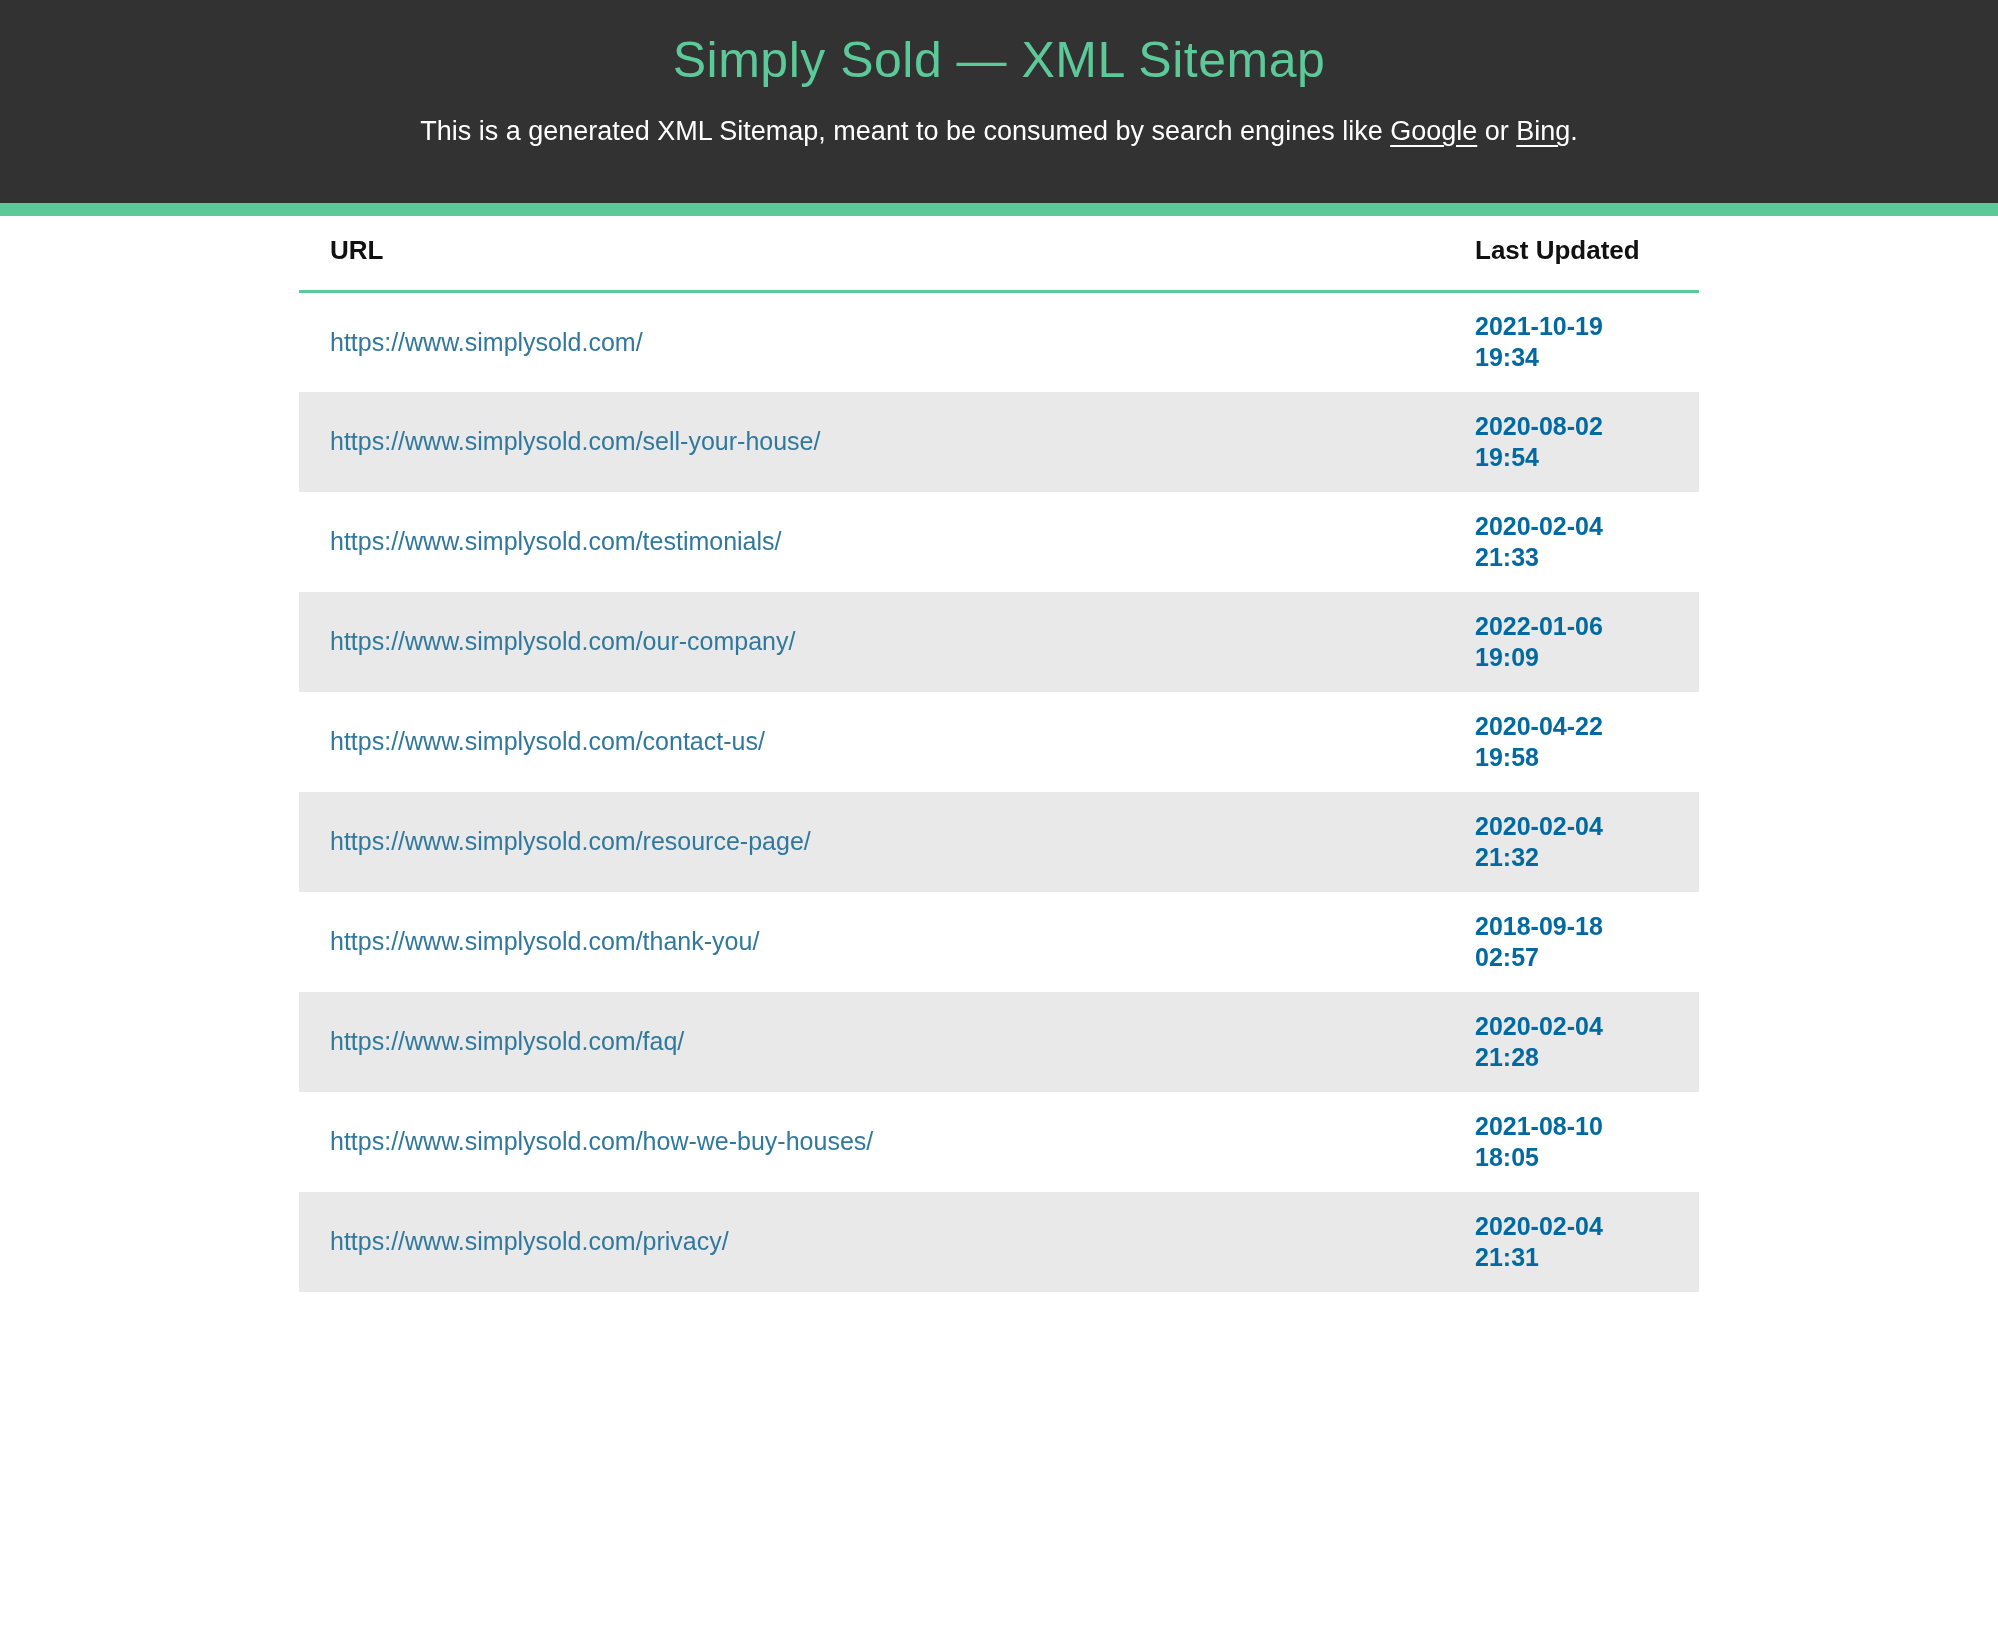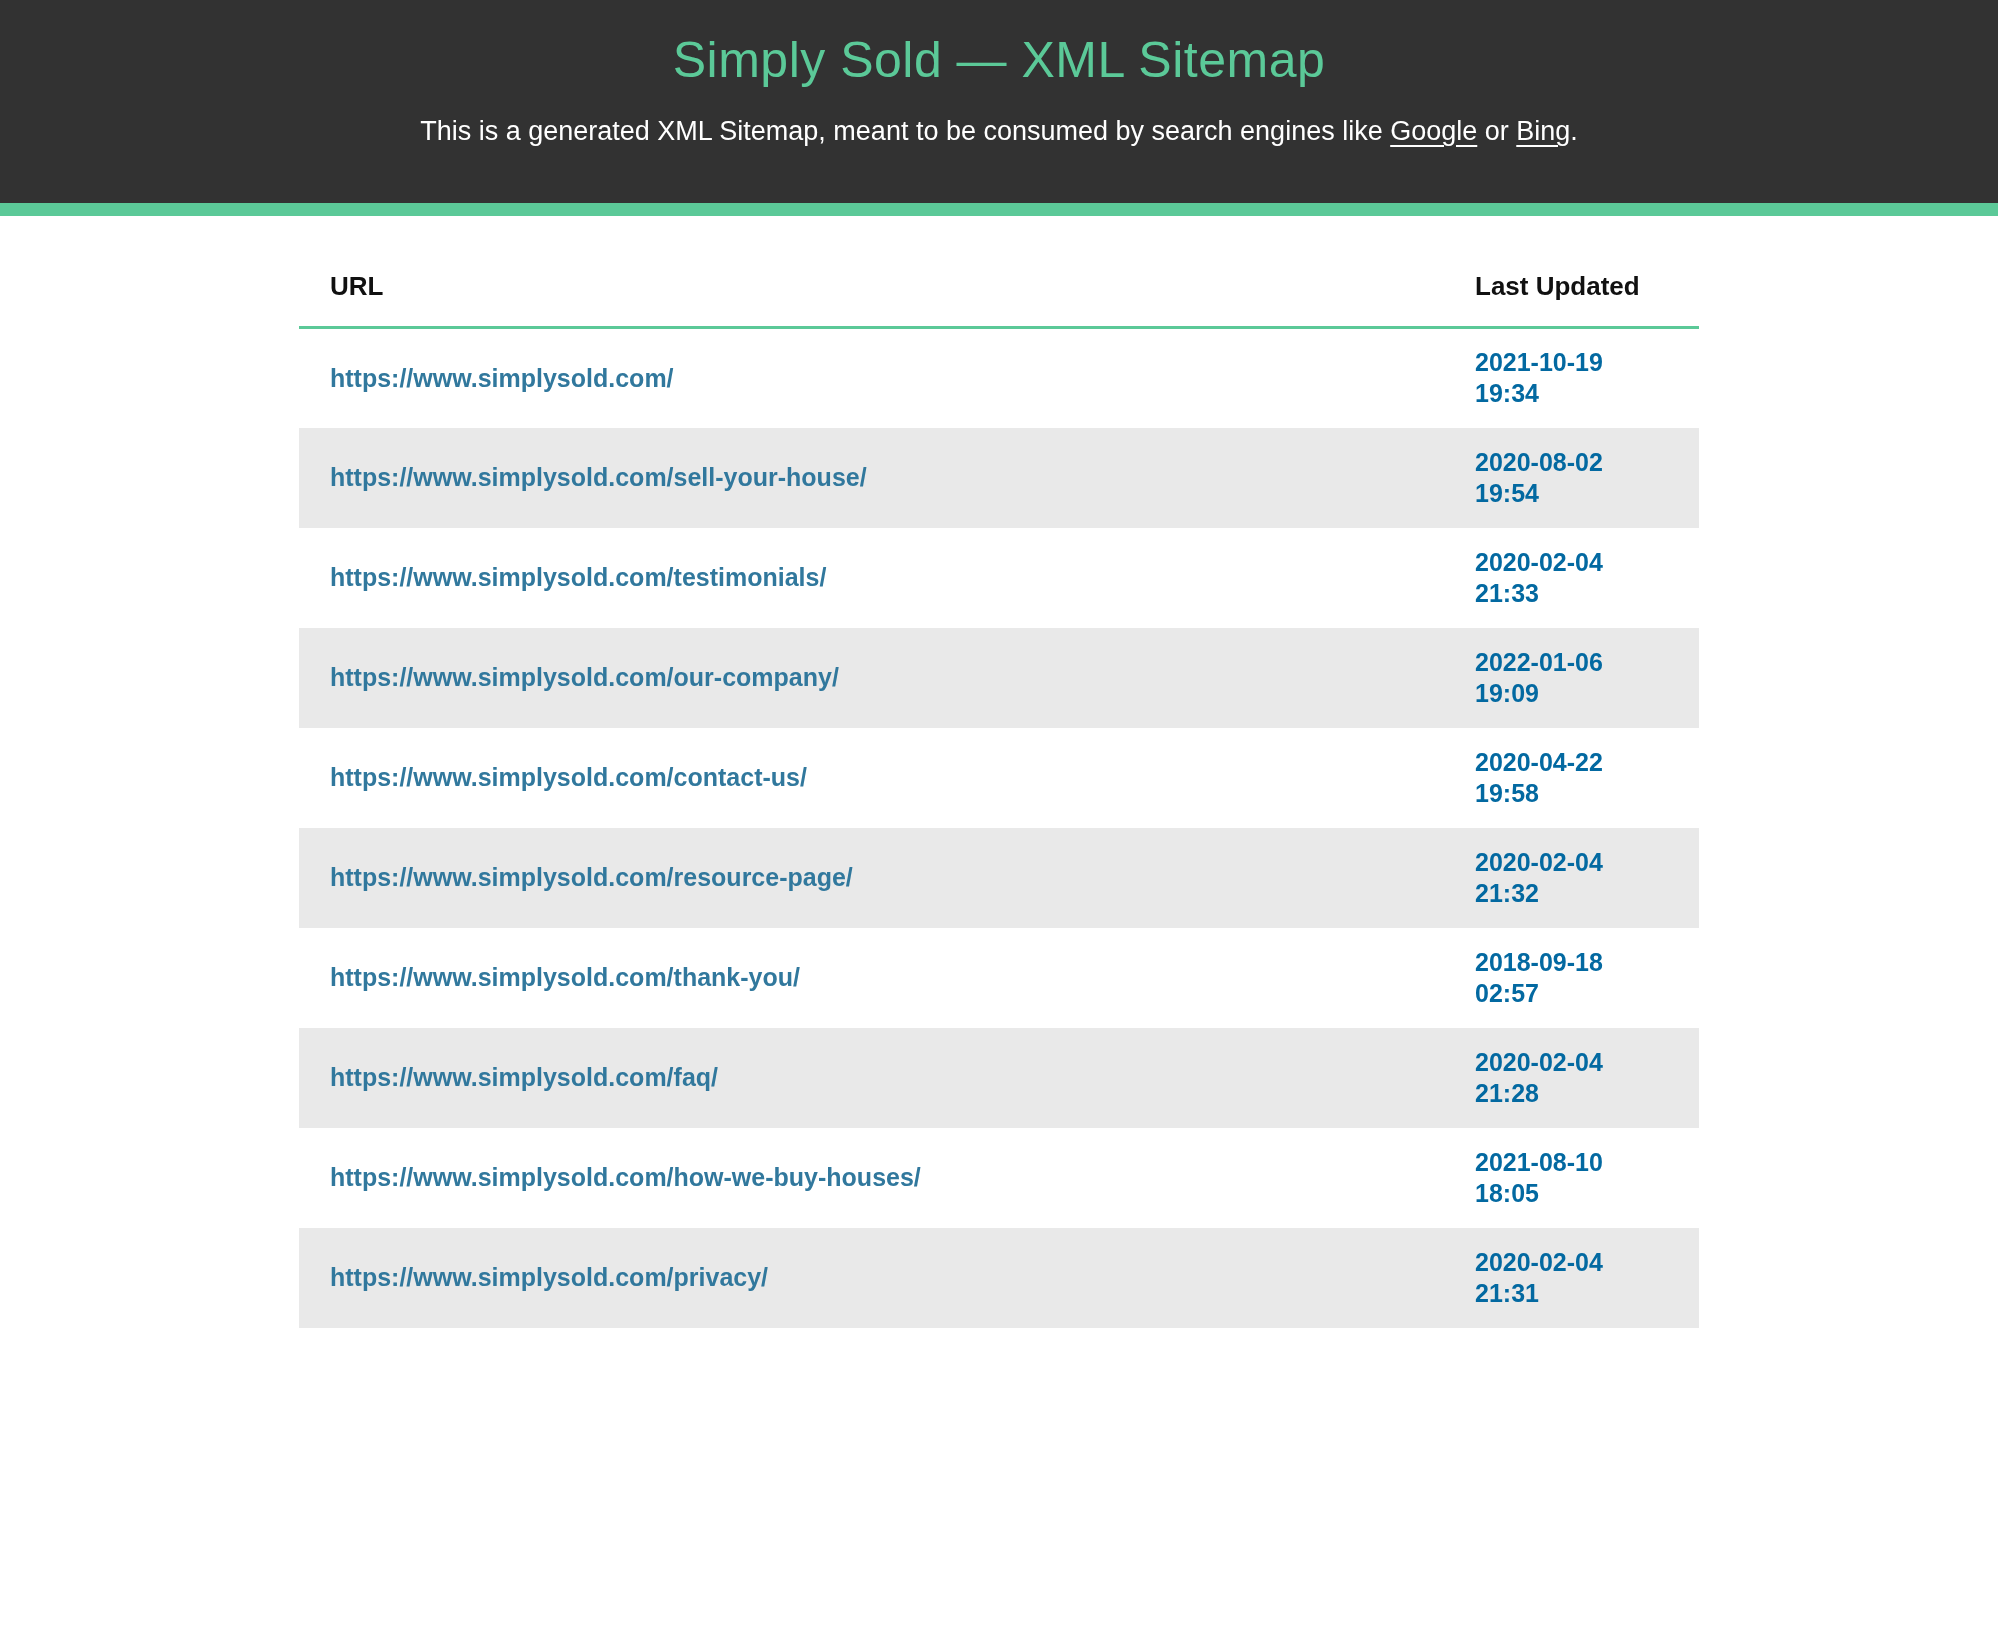--- a/index.html
+++ b/index.html
@@ -49,21 +49,20 @@
     text-underline-offset: 5px;
     text-decoration-thickness: 2px;
   }
   
   .accent-bar {
     height: 13px;
     background: var(--accent);
   }
   
   .main-content {
-    padding-top: 36px;
   }
   table.sitemap-table {
     width: 100%;
     border-collapse: collapse;
   }
   .sitemap-table th {
     text-align: left;
     font-size: 26px;
     font-weight: 700;
     color: #111111;
@@ -73,21 +72,21 @@
   }
   th.col-url { padding-left: 31px; }
   th.col-updated { width: 224px; }
   .sitemap-table tbody tr { height: 100px; }
   .sitemap-table tbody tr:nth-child(even) { background: var(--row-alt); }
   .sitemap-table td {
     font-size: 25px;
     vertical-align: middle;
     padding: 0;
   }
-  td.cell-url { padding-left: 31px; font-weight: bold; }
+  td.cell-url { padding-left: 31px; }
   .url-link {
     color: var(--link);
     text-decoration: none;
   }
   td.cell-updated { color: #0369a1; font-weight: bold; }
   .date-line, .time-line {
     display: block;
     line-height: 31px;
   }
 </style>

